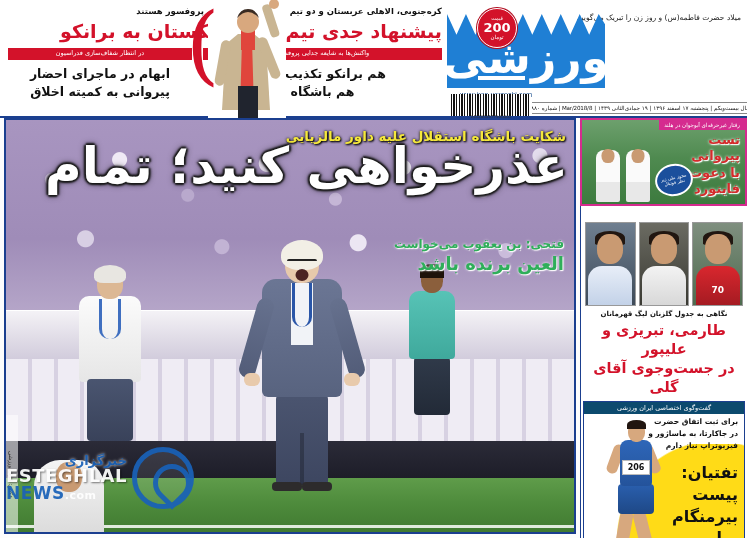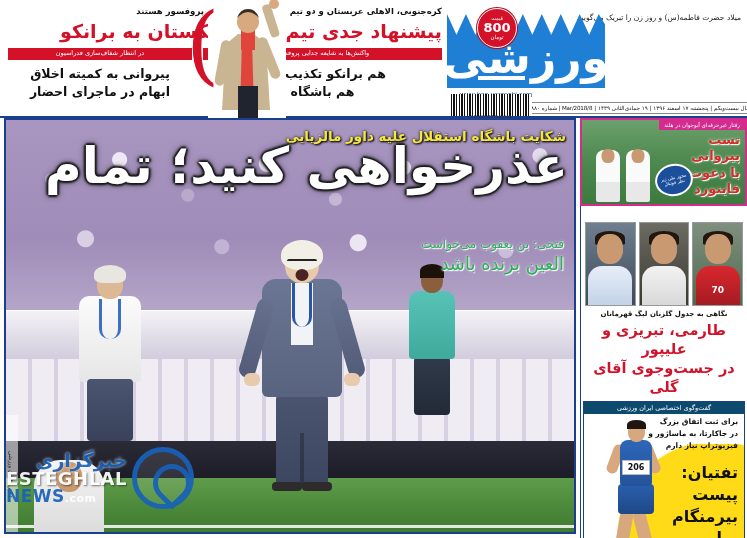--- a/index.html
+++ b/index.html
@@ -366,21 +366,21 @@
     line-height: 1.05; letter-spacing: -1px;
     white-space: nowrap; direction: rtl;
     text-shadow:
       2px 0 2px #1a1a1a, -2px 0 2px #1a1a1a,
       0 2px 2px #1a1a1a, 0 -2px 2px #1a1a1a,
       0 0 7px rgba(0,0,0,.8);
   }
   .photo-quote {
     position: absolute; top: 116px; right: 10px;
     text-align: right; direction: rtl;
-    color: #2fae5a; font-weight: normal;
+    color: #2fae5a; font-weight: bold;
     text-shadow: 0 0 3px #fff, 1px 1px 1px #fff;
     line-height: 1.35;
   }
   .photo-quote .q1 { font-size: 12px; letter-spacing: -0.3px; }
   .photo-quote .q2 { font-size: 18px; letter-spacing: -0.4px; text-align: right; }
 
   
   .watermark {
     position: absolute; left: 8px; bottom: 6px;
     width: 180px; height: 96px;
@@ -397,21 +397,21 @@
   }
   .wm-logo::before {
     content: ""; position: absolute;
     top: 12px; left: 16px; width: 28px; height: 28px;
     border-radius: 50% 50% 50% 0;
     transform: rotate(-45deg);
     border: 5px solid #1a62b8;
   }
   .wm-text { display: flex; flex-direction: column; line-height: 1; }
   .wm-fa {
-    font-size: 19px; font-weight: bold; color: #1a62b8;
+    font-size: 13px; font-weight: bold; color: #1a62b8;
     text-shadow: 0 0 3px #fff; direction: rtl;
   }
   .wm-en {
     font-size: 18px; font-weight: bold; color: #ffffff;
     direction: ltr; letter-spacing: .5px;
     text-shadow: 1px 1px 2px rgba(0,0,0,.55);
   }
   .wm-en2 {
     font-size: 17px; font-weight: bold; color: #1a62b8;
     direction: ltr; letter-spacing: .5px;
@@ -621,21 +621,21 @@
     <div class="logo-block">
       <div class="tagline">میلاد حضرت فاطمه(س) و روز زن را تبریک می‌گوییم</div>
 
       <div class="logo-blue">
         <div class="logo-blue-text">ورزشی</div>
       </div>
 
 
       <div class="price-badge">
         <span class="p-top">قیمت</span>
-        <span class="p-num">800</span>
+        <span class="p-num">200</span>
         <span class="p-unit">تومان</span>
       </div>
 
       <div class="site-url">www.iran-varzeshi.com</div>
       <div class="barcode"></div>
       <div class="barcode-num">2412000577900001</div>
       <div class="dateline">سال بیست‌ویکم | پنجشنبه ۱۷ اسفند ۱۳۹۶ | ۱۹ جمادی‌الثانی ۱۴۳۹ | 8/Mar/2018 | شماره ۵۸۸۰</div>
     </div>
 
     <div class="col-center">
@@ -664,22 +664,22 @@
       </svg>
     </div>
 
     <div class="paren">)</div>
 
     <div class="col-left">
       <div class="kicker">&nbsp;</div>
       <div class="big-red-head">&nbsp;</div>
       <div class="red-strip">در انتظار شفاف‌سازی فدراسیون</div>
       <div class="sub-lines">
+        <div>ابهام در ماجرای احضار</div>
         <div>پیروانی به کمیته اخلاق</div>
-        <div>ابهام در ماجرای احضار</div>
       </div>
     </div>
   </div>
 
   <div id="main-photo">
     <div class="crowd"></div>
     <div class="barrier"></div>
     <div class="seats"></div>
     <div class="adboard"></div>
     <div class="pitch">
@@ -810,21 +810,21 @@
           <div class="r-leg2"></div>
 
         <div class="r-short"></div>
         <div class="r-b"></div>
         <div class="r-bib">206</div>
         <div class="r-h"></div>
           <div class="r-hr"></div>
       </div>
 
       <div class="sb-bottom-lead">
-        <div>برای ثبت اتفاق بزرگ</div>
+        <div>برای ثبت اتفاق حضرت</div>
         <div>در جاکارتا، به ماساژور و</div>
         <div>فیزیوتراپ نیاز دارم</div>
       </div>
 
       <div class="sb-bottom-head">
         <div>تفتیان:</div>
         <div>پیست بیرمنگام</div>
         <div>برایم میدان</div>
 
       </div>

